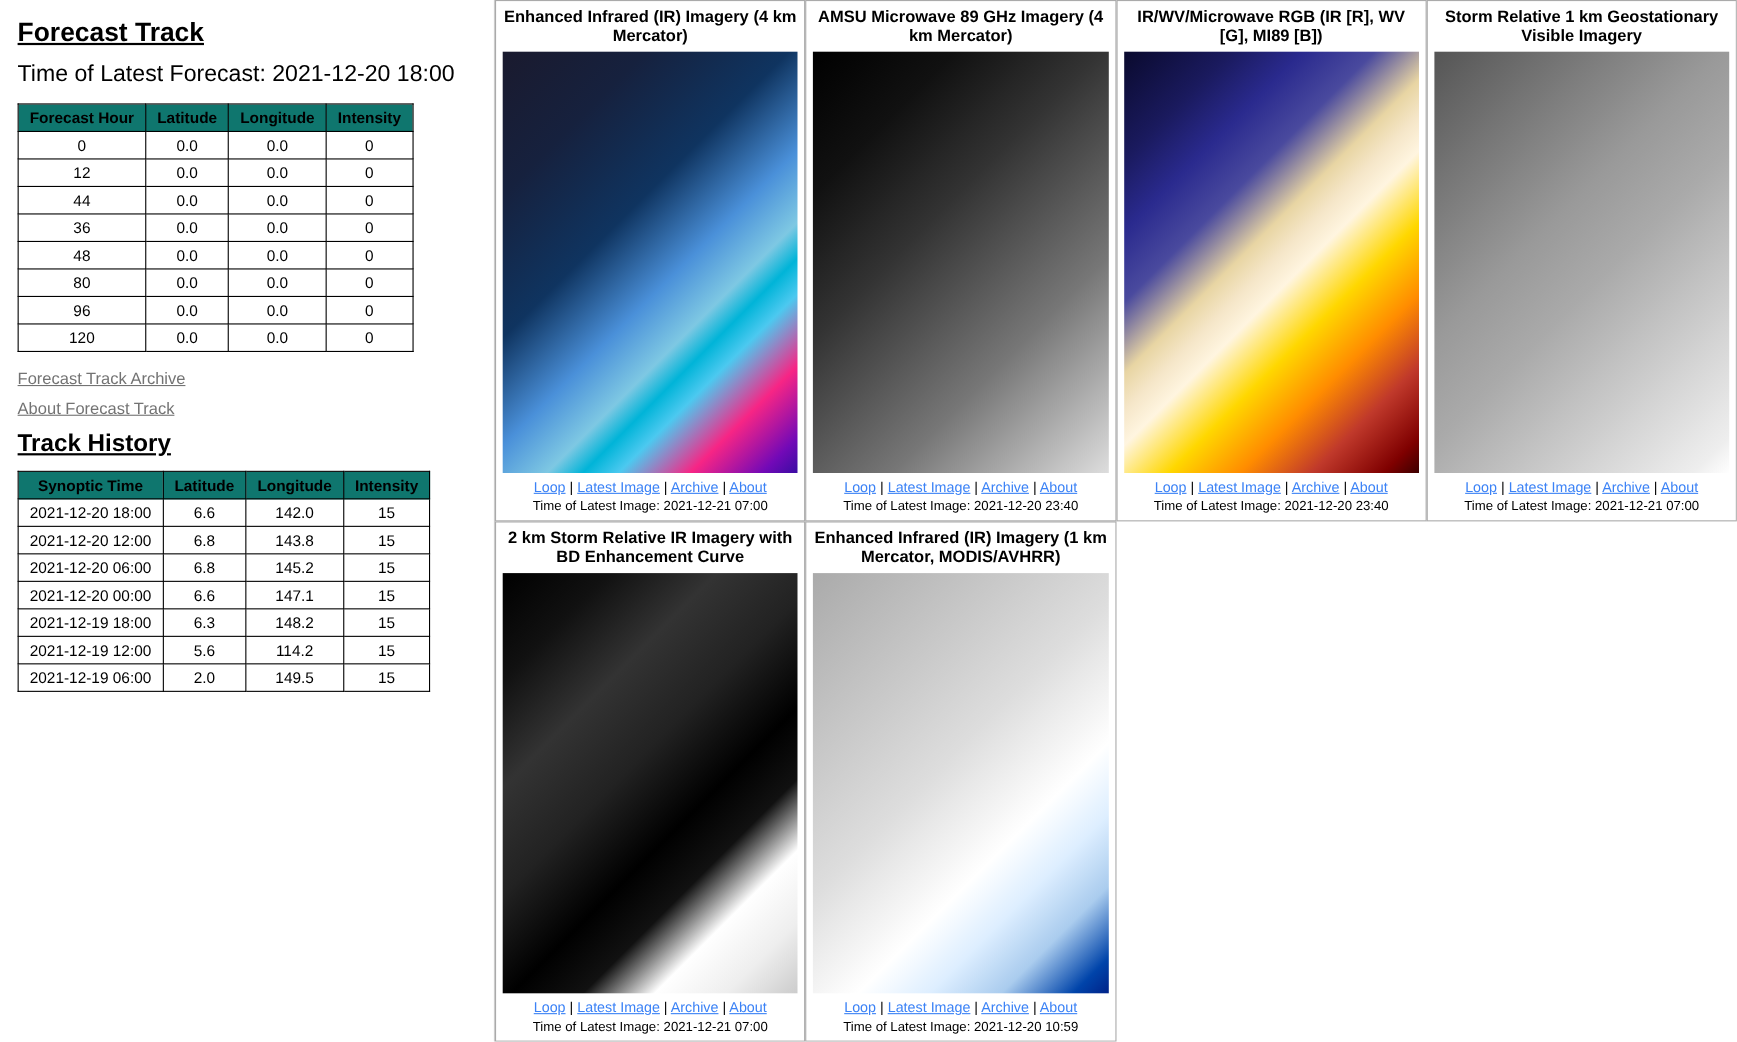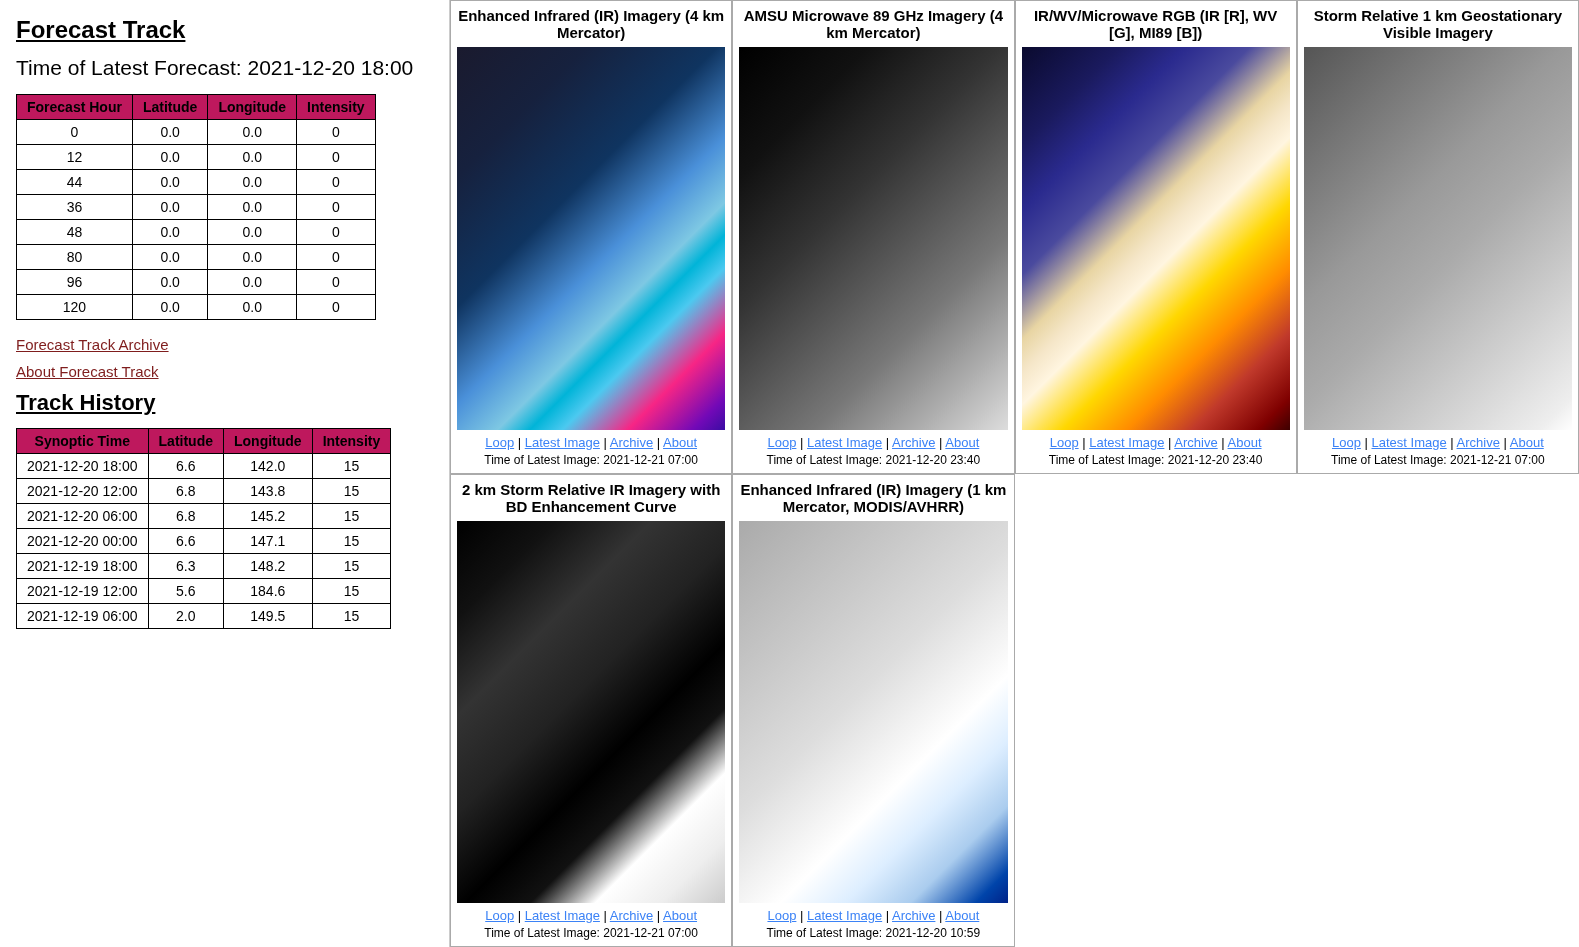--- a/index.html
+++ b/index.html
@@ -8,23 +8,23 @@
     .page-container { display: flex; width: 1579px; min-height: 947px; }
     
     
     .left-panel { width: 450px; min-width: 450px; padding: 16px; border-right: 1px solid #ccc; }
     
     .forecast-track-title { font-size: 24px; font-weight: bold; text-decoration: underline; margin-bottom: 12px; }
     .latest-forecast-time { font-size: 21px; font-weight: normal; margin-bottom: 14px; }
     
     table { border-collapse: collapse; margin-bottom: 16px; }
     th, td { border: 1px solid #000; padding: 4px 10px; text-align: center; font-size: 14px; }
-    th { background: #be185d; }
-    
-    .link { color: #7f1d1d; text-decoration: underline; cursor: pointer; font-size: 15px; display: block; margin-bottom: 10px; }
+    th { background: #0f766e; }
+    
+    .link { color: #737373; text-decoration: underline; cursor: pointer; font-size: 15px; display: block; margin-bottom: 10px; }
     
     .track-history-title { font-size: 22px; font-weight: bold; text-decoration: underline; margin-bottom: 12px; margin-top: 6px; }
     
     
     .right-panel { flex: 1; display: grid; grid-template-columns: 1fr 1fr 1fr 1fr; grid-template-rows: auto auto; }
     
     .imagery-cell { border: 1px solid #aaa; display: flex; flex-direction: column; align-items: center; padding: 6px; }
     
     .imagery-title { font-size: 15px; font-weight: bold; text-align: center; margin-bottom: 6px; }
     
@@ -158,21 +158,21 @@
           </tr>
           <tr>
             <td>2021-12-19 18:00</td>
             <td>6.3</td>
             <td>148.2</td>
             <td>15</td>
           </tr>
           <tr>
             <td>2021-12-19 12:00</td>
             <td>5.6</td>
-            <td>184.6</td>
+            <td>114.2</td>
             <td>15</td>
           </tr>
           <tr>
             <td>2021-12-19 06:00</td>
             <td>2.0</td>
             <td>149.5</td>
             <td>15</td>
           </tr>
         </tbody>
       </table>

